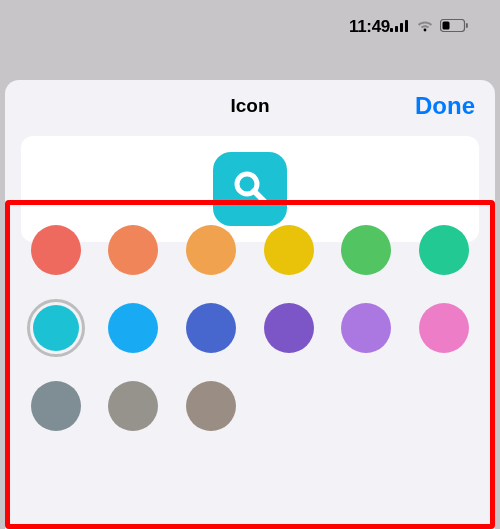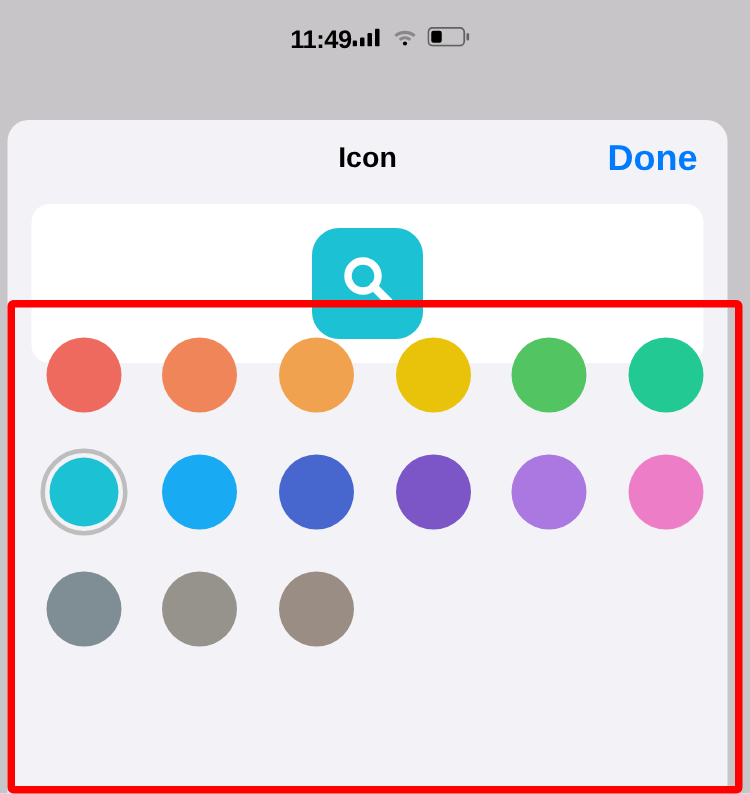--- a/index.html
+++ b/index.html
@@ -6,37 +6,37 @@
     body {
       font-family: -apple-system, BlinkMacSystemFont, "Segoe UI", Helvetica, Arial, sans-serif;
       width: 500px;
       height: 529px;
       background: #c7c5c7;
       overflow: hidden;
     }
     .status-bar {
       height: 54px;
       display: flex;
-      justify-content: center;
+      justify-content: flex-end;
       align-items: center;
       padding: 0 32px 0 38px;
       background: #c7c5c7;
     }
     .time {
       font-weight: 600;
       font-size: 17px;
       color: #000;
       letter-spacing: -0.3px;
     }
     .status-icons { display: flex; align-items: center; gap: 6px; }
     .sheet {
       position: absolute;
       top: 80px;
       left: 5px;
-      right: 15px;
+      right: 5px;
       height: 449px;
       background: #f2f2f7;
       border-radius: 14px 14px 0 0;
       overflow: hidden;
     }
     .sheet-header {
       height: 52px;
       display: flex;
       align-items: center;
       justify-content: center;

